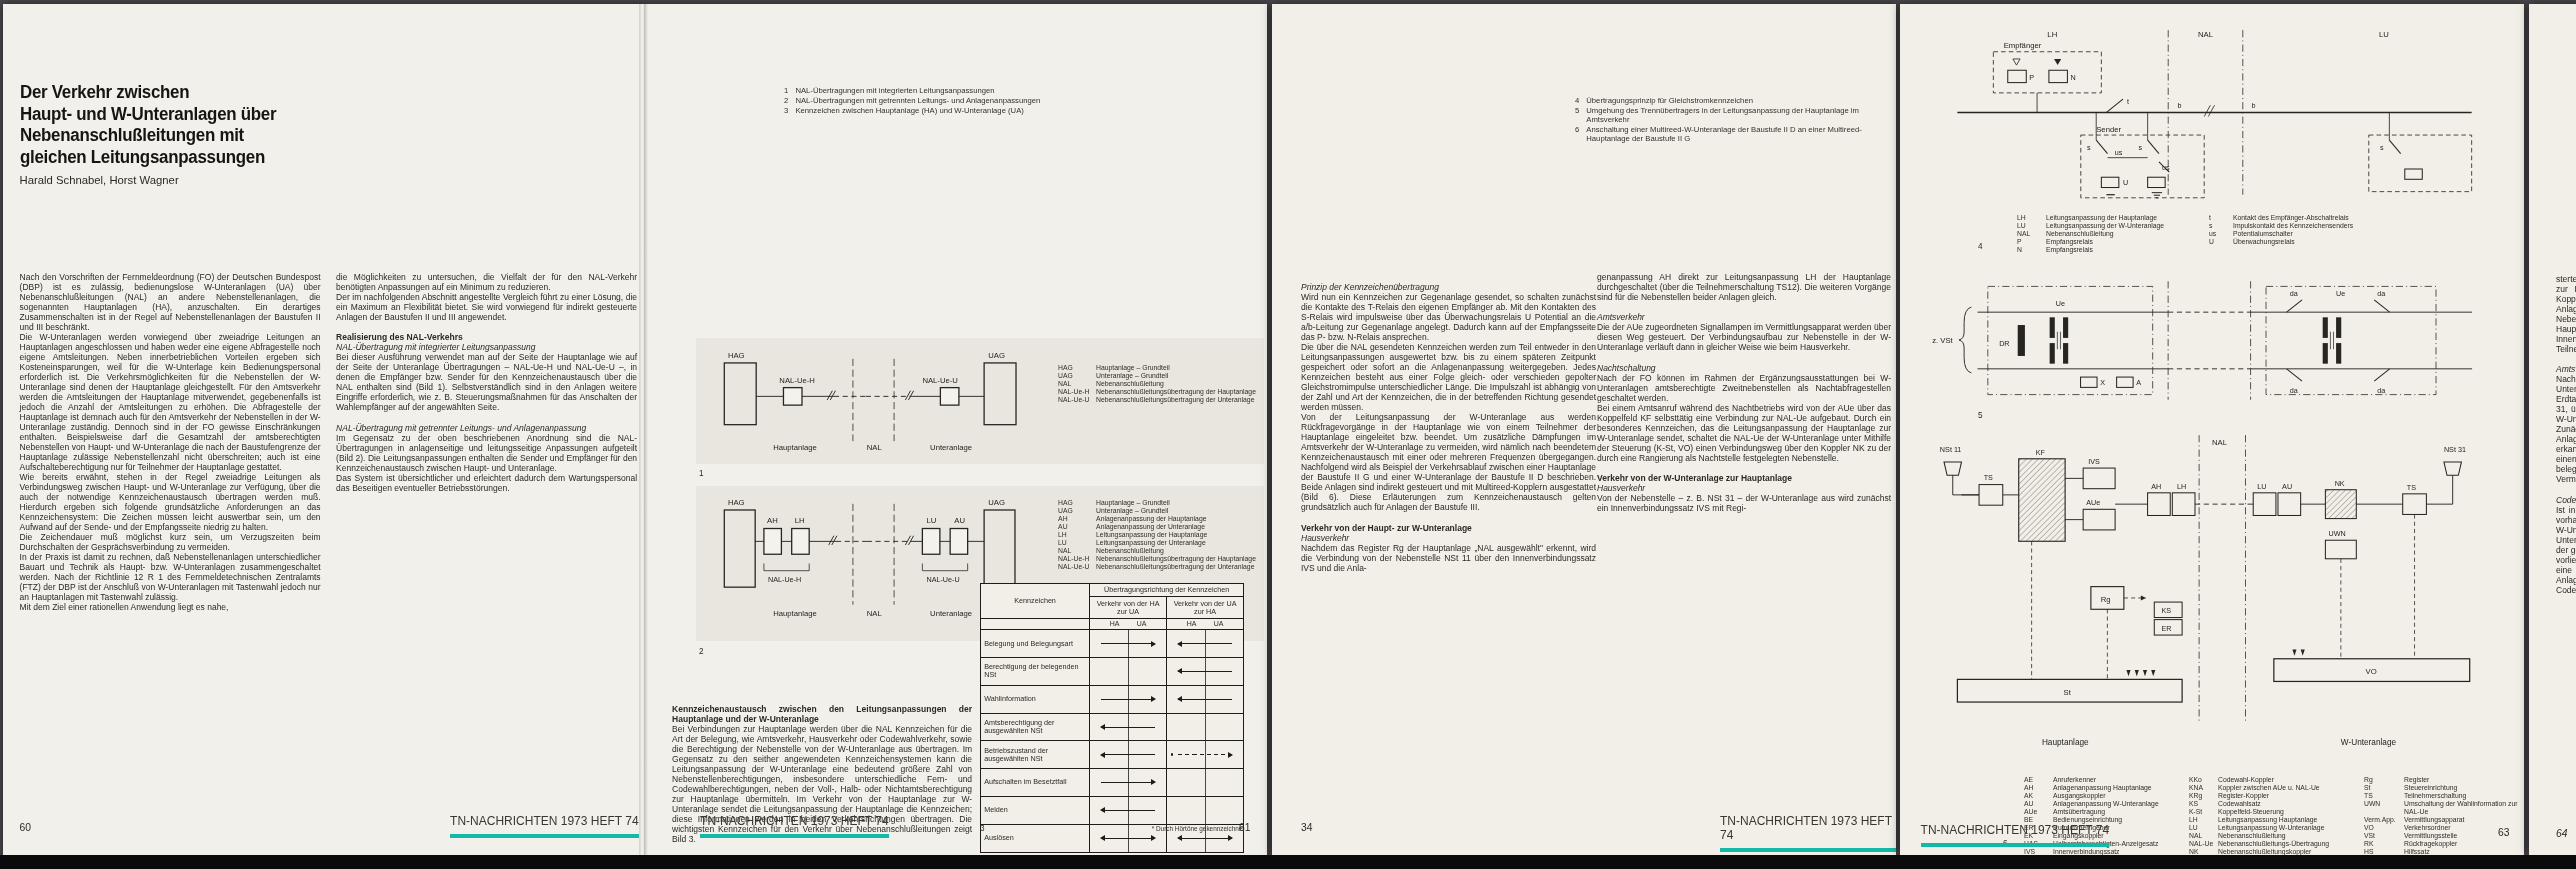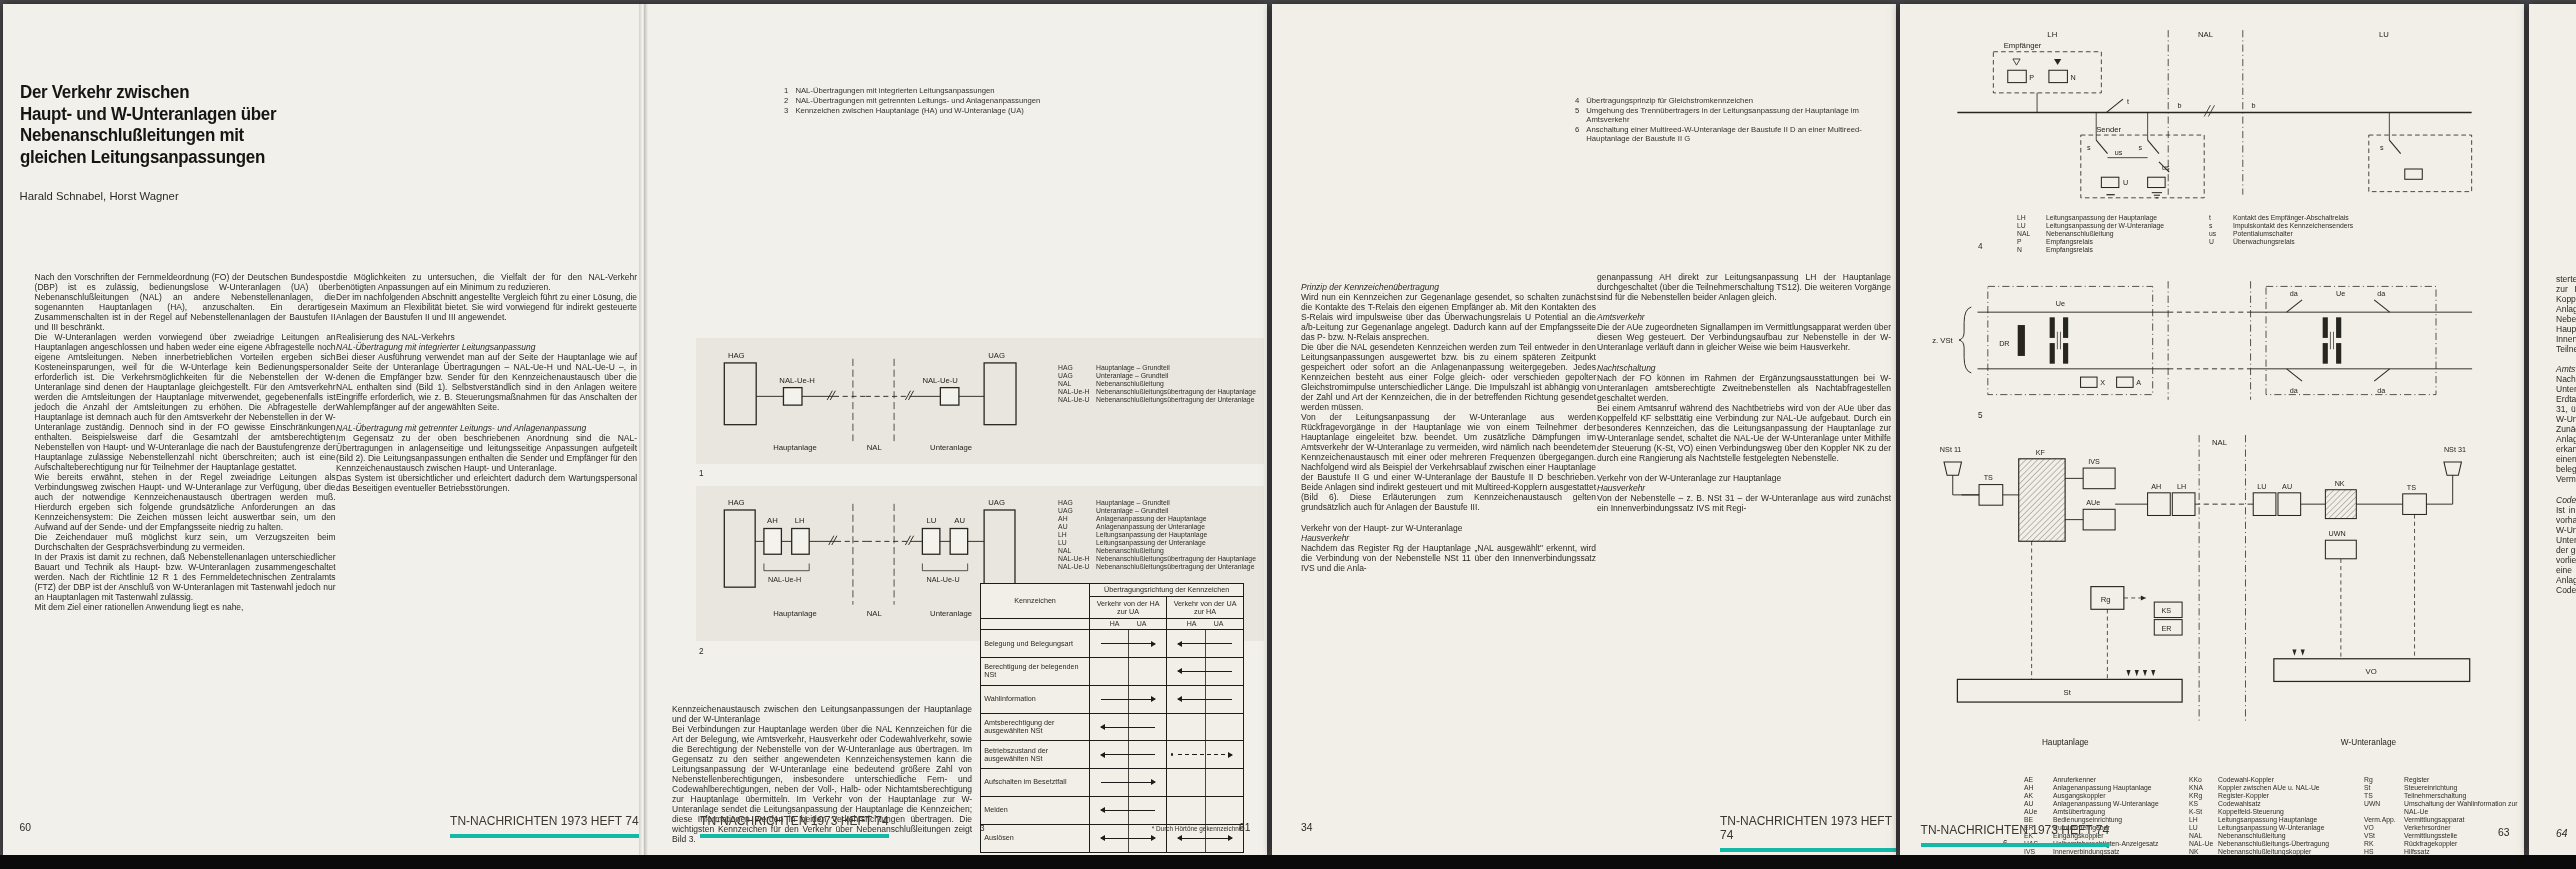--- a/index.html
+++ b/index.html
@@ -19,24 +19,24 @@
   #p64{left:2529px;width:643px;}
   .bottom-strip{position:absolute;left:0;top:855px;width:3176px;height:14.4px;background:#0b0b0b;}
   .fold{position:absolute;left:636px;top:0;width:9.3px;height:851px;
     background:linear-gradient(90deg,rgba(120,115,108,.25),rgba(255,255,255,.5) 45%,rgba(90,88,84,.3) 60%,rgba(255,255,255,0));}
   .abs{position:absolute;}
   
   .article-title{
     font-weight:bold;font-size:18px;line-height:21.6px;letter-spacing:-0.3px;color:#151513;
     white-space:pre-line;transform:scaleX(.94);transform-origin:left top;
   }
-  .authors{font-size:11.3px;color:#2c2a26;margin-top:16px;}
+  .authors{font-size:11.3px;color:#2c2a26;}
   .col{position:absolute;text-align:justify;}
   .para{margin:0;font-size:8.5px;line-height:10px;color:#2b2923;}
-  .t-h{font-weight:normal;margin-top:10.3px;}
+  .t-h{font-weight:bold;margin-top:10.3px;}
   .t-hi{font-style:italic;margin-top:10.3px;}
   .t-h + .t-hi{margin-top:0;}
   .cap-row{display:flex;font-size:7.7px;line-height:9.3px;color:#33312b;margin-bottom:0.5px;}
   .cap-n{width:11.3px;flex:none;}
   .cap-t{flex:1;}
   .pagenum{font-size:10.3px;color:#2b2923;}
   .journal-footer{font-size:12px;color:#39372f;border-bottom:4px solid #14b8a6;padding-bottom:6px;}
   
   .fig-panel{position:absolute;background:#e9e6df;}
   .fig-caption{position:absolute;font-size:8.2px;color:#2b2923;}
@@ -70,21 +70,21 @@
 
 <div class="page" id="spread">
   <div class="fold"></div>
 
   <div class="abs article-title" style="left:16.5px;top:78px;width:350px;">Der Verkehr zwischen
 Haupt- und W-Unteranlagen über
 Nebenanschlußleitungen mit
 gleichen Leitungsanpassungen</div>
   <div class="abs authors" style="left:16.5px;top:170px;">Harald Schnabel, Horst Wagner</div>
 
-  <div class="col" style="left:16.5px;top:268px;width:301px;margin-left:15px;">
+  <div class="col" style="left:16.5px;top:268px;width:301px;">
       <p class="para">Nach den Vorschriften der Fernmeldeordnung (FO) der Deutschen Bundespost (DBP) ist es zulässig, bedienungslose W-Unteranlagen (UA) über Nebenanschlußleitungen (NAL) an andere Nebenstellenanlagen, die sogenannten Hauptanlagen (HA), anzuschalten. Ein derartiges Zusammenschalten ist in der Regel auf Nebenstellenanlagen der Baustufen II und III beschränkt.</p>
       <p class="para">Die W-Unteranlagen werden vorwiegend über zweiadrige Leitungen an Hauptanlagen angeschlossen und haben weder eine eigene Abfragestelle noch eigene Amtsleitungen. Neben innerbetrieblichen Vorteilen ergeben sich Kosteneinsparungen, weil für die W-Unterlage kein Bedienungspersonal erforderlich ist. Die Verkehrsmöglichkeiten für die Nebenstellen der W-Unteranlage sind denen der Hauptanlage gleichgestellt. Für den Amtsverkehr werden die Amtsleitungen der Hauptanlage mitverwendet, gegebenenfalls ist jedoch die Anzahl der Amtsleitungen zu erhöhen. Die Abfragestelle der Hauptanlage ist demnach auch für den Amtsverkehr der Nebenstellen in der W-Unteranlage zuständig. Dennoch sind in der FO gewisse Einschränkungen enthalten. Beispielsweise darf die Gesamtzahl der amtsberechtigten Nebenstellen von Haupt- und W-Unteranlage die nach der Baustufengrenze der Hauptanlage zulässige Nebenstellenzahl nicht überschreiten; auch ist eine Aufschalteberechtigung nur für Teilnehmer der Hauptanlage gestattet.</p>
       <p class="para">Wie bereits erwähnt, stehen in der Regel zweiadrige Leitungen als Verbindungsweg zwischen Haupt- und W-Unteranlage zur Verfügung, über die auch der notwendige Kennzeichenaustausch übertragen werden muß. Hierdurch ergeben sich folgende grundsätzliche Anforderungen an das Kennzeichensystem: Die Zeichen müssen leicht auswertbar sein, um den Aufwand auf der Sende- und der Empfangsseite niedrig zu halten.</p>
       <p class="para">Die Zeichendauer muß möglichst kurz sein, um Verzugszeiten beim Durchschalten der Gesprächsverbindung zu vermeiden.</p>
       <p class="para">In der Praxis ist damit zu rechnen, daß Nebenstellenanlagen unterschiedlicher Bauart und Technik als Haupt- bzw. W-Unteranlagen zusammengeschaltet werden. Nach der Richtlinie 12 R 1 des Fernmeldetechnischen Zentralamts (FTZ) der DBP ist der Anschluß von W-Unteranlagen mit Tastenwahl jedoch nur an Hauptanlagen mit Tastenwahl zulässig.</p>
       <p class="para">Mit dem Ziel einer rationellen Anwendung liegt es nahe,</p>
     </div>
   <div class="col" style="left:333px;top:268px;width:301px;">
       <p class="para">die Möglichkeiten zu untersuchen, die Vielfalt der für den NAL-Verkehr benötigten Anpassungen auf ein Minimum zu reduzieren.</p>
       <p class="para">Der im nachfolgenden Abschnitt angestellte Vergleich führt zu einer Lösung, die ein Maximum an Flexibilität bietet. Sie wird vorwiegend für indirekt gesteuerte Anlagen der Baustufen II und III angewendet.</p>

